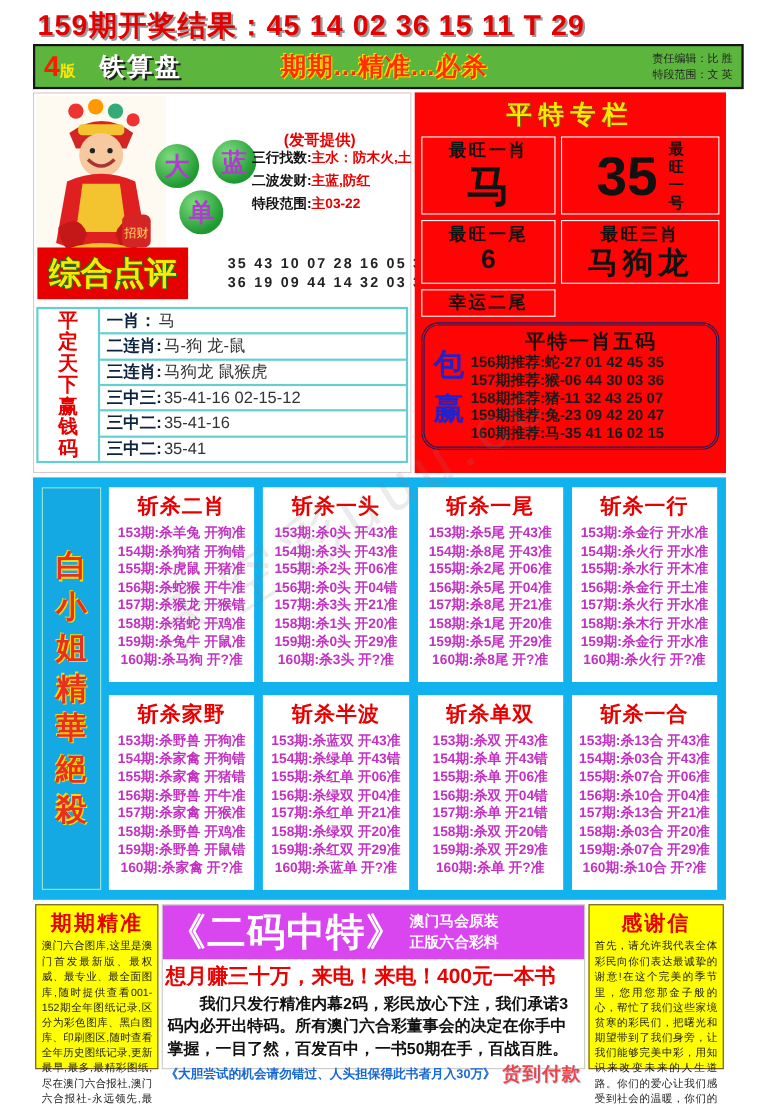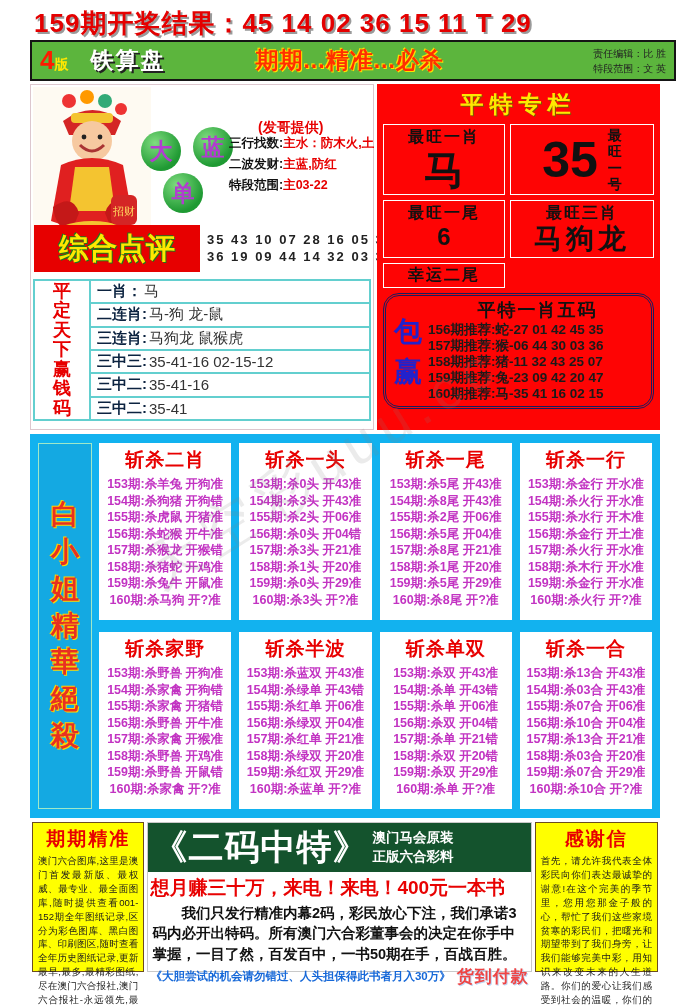--- a/index.html
+++ b/index.html
@@ -31,21 +31,21 @@
   .provider { position:absolute; left:227px; top:34px; font-size:14px; font-weight:bold; color:#e70000; }
   .badge { position:absolute; width:40px; height:40px; border-radius:50%;
            background:radial-gradient(circle at 35% 30%, #7fdc7f, #1f9a33 70%);
            color:#b23cd0; font-size:23px; font-weight:bold; display:flex; align-items:center; justify-content:center; }
   .badge.b1 { left:110px; top:46px; }
   .badge.b2 { left:162px; top:42px; }
   .badge.b3 { left:132px; top:88px; }
   .tips { position:absolute; left:198px; top:48px; width:146px; font-size:12.5px; line-height:21px; white-space:nowrap; }
   .tips .lbl { color:#111; font-weight:bold; }
   .tips .val { color:#e70000; font-weight:bold; }
-  .review-box { position:absolute; left:3px; top:140px; width:166px; height:47px; background:#e70000;
+  .review-box { position:absolute; left:3px; top:140px; width:137px; height:47px; background:#e70000;
                 display:flex; align-items:center; justify-content:center; }
   .review-box span { color:#ffe800; font-size:29px; font-weight:bold; text-shadow:1px 1px 0 #1b7a1b,-1px -1px 0 #1b7a1b; }
   .review-nums { position:absolute; left:176px; top:146px; font-size:13px; font-weight:bold; color:#222;
                  line-height:17px; letter-spacing:2px; white-space:nowrap; }
   .winning { position:absolute; left:2px; top:194px; width:338px; height:142px; border:2px solid #63cfcf; display:flex; }
   .win-side { width:56px; border-right:2px solid #63cfcf; display:flex; align-items:center; justify-content:center;
               color:#e70000; font-weight:bold; font-size:18px; line-height:1.08; white-space:pre-line; text-align:center; }
   .win-rows { flex:1; display:flex; flex-direction:column; }
   .win-rows .wrow { flex:1; display:flex; align-items:center; padding-left:6px; border-top:2px solid #63cfcf;
                     font-size:15px; white-space:nowrap; }
@@ -83,21 +83,21 @@
   .kill-card .krow { color:#c233c2; font-size:12.5px; font-weight:bold; line-height:16.5px; white-space:nowrap; }
 
   
   .bottom-row { position:absolute; left:32px; right:34px; top:822px; height:150px; display:flex; gap:3px; }
   .note-box { background:#ffff00; border:1px solid #6b4d20; padding:3px 5px; }
   .note-box.left { width:131px; }
   .note-box.right { width:144px; }
   .note-title { text-align:center; color:#e80000; font-size:19px; font-weight:bold; letter-spacing:2px; margin-bottom:2px; }
   .note-body { color:#1a1a1a; font-size:9.6px; line-height:1.45; text-align:justify; }
   .promo { flex:1; background:#fff; border:1px solid #c9c9c9; display:flex; flex-direction:column; }
-  .banner { background:#14532d; color:#fff; display:flex; align-items:center; padding:1px 4px; height:52px; }
+  .banner { background:#d946ef; color:#fff; display:flex; align-items:center; padding:1px 4px; height:52px; }
   .banner .big { font-size:35px; font-weight:bold; letter-spacing:1px; white-space:nowrap; }
   .banner .side { margin-left:4px; font-size:13.5px; font-weight:bold; line-height:1.35; white-space:nowrap; }
   .hotline { color:#e80202; font-size:19px; font-weight:bold; margin:3px 2px 1px; white-space:nowrap; }
   .promo-body { color:#111; font-size:14.5px; font-weight:bold; line-height:1.4; padding:1px 4px; text-indent:2em; }
   .promo-foot { display:flex; align-items:center; padding:0 2px; margin-top:auto; margin-bottom:4px; }
   .promo-note { color:#1668d8; font-size:11.5px; font-weight:bold; white-space:nowrap; }
   .cod { margin-left:6px; color:#ef4444; font-size:17px; font-weight:bold; letter-spacing:1px;
          text-shadow:1px 1px 0 #bcd6f5; white-space:nowrap; }
 
   .watermark { position:absolute; left:120px; top:430px; font-size:56px; color:rgba(130,130,130,.16);

